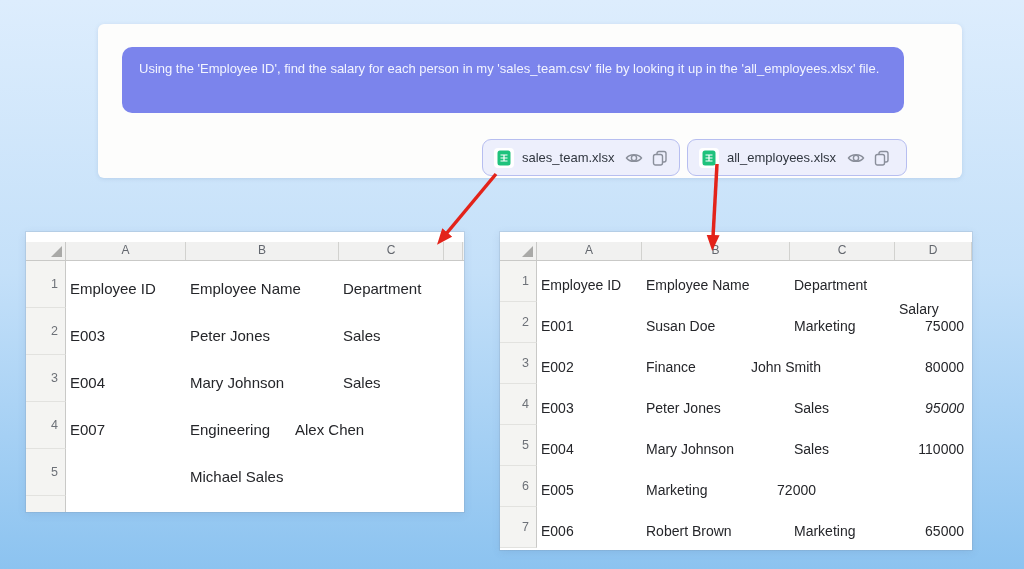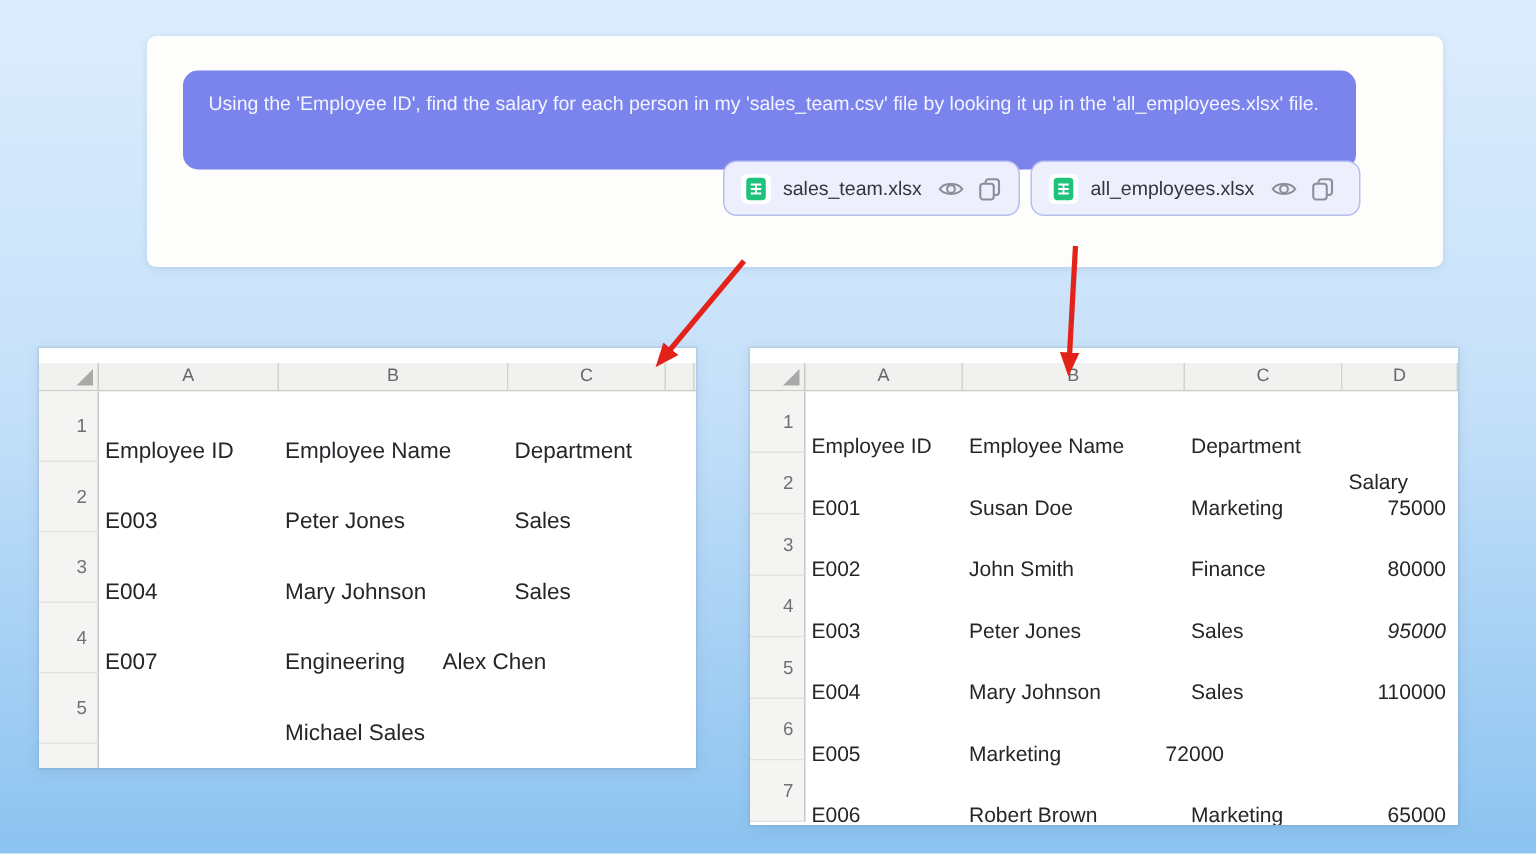--- a/index.html
+++ b/index.html
@@ -6,21 +6,21 @@
   body{width:1024px;height:569px;overflow:hidden;font-family:"Liberation Sans",sans-serif;}
   .page{position:absolute;left:0;top:0;width:1024px;height:569px;
         background:linear-gradient(180deg,#ddedfd 0%,#c4e0f9 48%,#8cc3f0 100%);}
 
   
   .card{position:absolute;left:98px;top:24px;width:864px;height:154px;background:#fdfdfc;
         border-radius:6px;box-shadow:0 1px 4px rgba(90,120,170,.18);}
   .bubble{position:absolute;left:24px;top:23px;width:782px;height:66px;box-sizing:border-box;
           background:#7b84ec;border-radius:10px;padding:11px 17px;
           color:#f2f4ff;font-size:13px;line-height:22px;word-break:break-all;}
-  .chip{position:absolute;top:83px;height:37px;box-sizing:border-box;display:flex;align-items:center;
+  .chip{position:absolute;top:115px;height:37px;box-sizing:border-box;display:flex;align-items:center;
         gap:8px;padding:0 11px;background:#edeffc;border:1px solid #b7befo;border:1px solid #b7bef0;
         border-radius:9px;cursor:pointer;}
   .chip-label{font-size:13px;color:#30363f;white-space:nowrap;}
   .chip-actions{display:flex;align-items:center;gap:9px;margin-left:3px;}
   .icon-btn{display:flex;align-items:center;cursor:pointer;}
   .file-badge{display:flex;align-items:center;}
 
   
   .sheet{position:absolute;background:#ffffff;box-sizing:border-box;padding-top:10px;overflow:hidden;
          box-shadow:0 0 0 1px rgba(120,140,160,.18), 0 2px 8px rgba(80,110,150,.15);}
@@ -28,21 +28,21 @@
   .corner-cell{position:relative;box-sizing:border-box;height:18px;background:#f1f1f0;
                border-right:1px solid #c9c9c7;flex:none;}
   .corner-triangle{position:absolute;right:3px;bottom:3px;width:0;height:0;
                    border-left:11px solid transparent;border-bottom:11px solid #a9a9a7;}
   .col-header{box-sizing:border-box;height:18px;border-right:1px solid #d2d2cf;flex:none;
               font-size:12px;color:#63676e;text-align:center;line-height:17px;background:#f1f1f0;}
   .sheet-row{display:flex;background:#ffffff;}
   .row-header{box-sizing:border-box;flex:none;background:#f4f4f2;border-right:1px solid #c9c9c7;
               border-bottom:1px solid #e2e2df;color:#6d7178;font-size:12.5px;text-align:right;
               padding-right:7px;}
-  .cell{box-sizing:border-box;flex:none;color:#25262a;padding:16px 8px 0 4px;white-space:nowrap;}
+  .cell{box-sizing:border-box;flex:none;color:#25262a;padding:4px 8px 0 4px;white-space:nowrap;}
 
   
   .arrows{position:absolute;left:0;top:0;pointer-events:none;}
 </style>
 </head>
 <body>
 
 <div class="page">
 
   <div class="card">
@@ -166,22 +166,22 @@
       <div class="sheet-row" style="height: 41px;">
         <div class="row-header" style="width: 37px; line-height: 40px;">2</div>
         <div class="cell" style="width: 105px; line-height: 41px; font-size: 14px;">E001</div>
         <div class="cell" style="width: 148px; line-height: 41px; font-size: 14px;">Susan Doe</div>
         <div class="cell" style="width: 105px; line-height: 41px; font-size: 14px;">Marketing</div>
         <div class="cell" style="width: 77px; line-height: 41px; font-size: 14px; text-align: right;">75000</div>
       </div>
       <div class="sheet-row" style="height: 41px;">
         <div class="row-header" style="width: 37px; line-height: 40px;">3</div>
         <div class="cell" style="width: 105px; line-height: 41px; font-size: 14px;">E002</div>
+        <div class="cell" style="width: 105px; line-height: 41px; font-size: 14px;">Finance</div>
         <div class="cell" style="width: 148px; line-height: 41px; font-size: 14px;">John Smith</div>
-        <div class="cell" style="width: 105px; line-height: 41px; font-size: 14px;">Finance</div>
         <div class="cell" style="width: 77px; line-height: 41px; font-size: 14px; text-align: right;">80000</div>
       </div>
       <div class="sheet-row" style="height: 41px;">
         <div class="row-header" style="width: 37px; line-height: 40px;">4</div>
         <div class="cell" style="width: 105px; line-height: 41px; font-size: 14px;">E003</div>
         <div class="cell" style="width: 148px; line-height: 41px; font-size: 14px;">Peter Jones</div>
         <div class="cell" style="width: 105px; line-height: 41px; font-size: 14px;">Sales</div>
         <div class="cell" style="width: 77px; line-height: 41px; font-size: 14px; text-align: right; font-style: italic;">95000</div>
       </div>
       <div class="sheet-row" style="height: 41px;">

